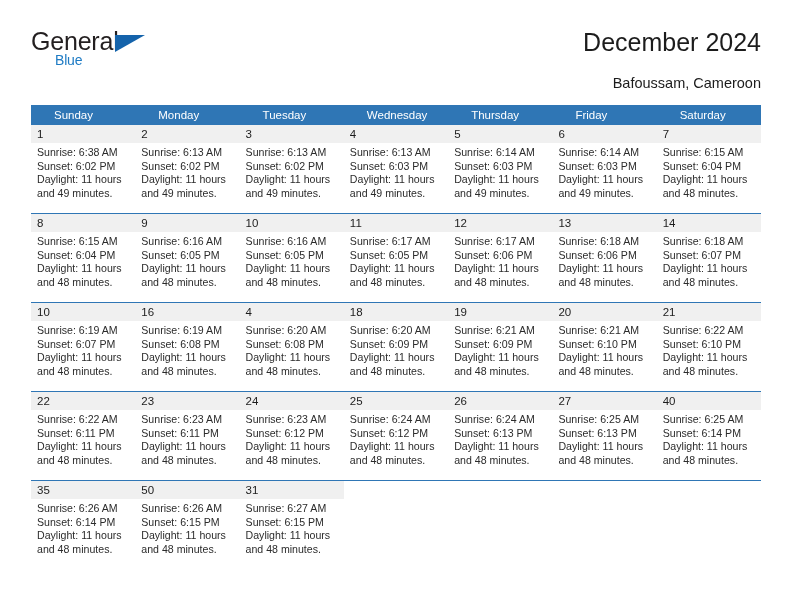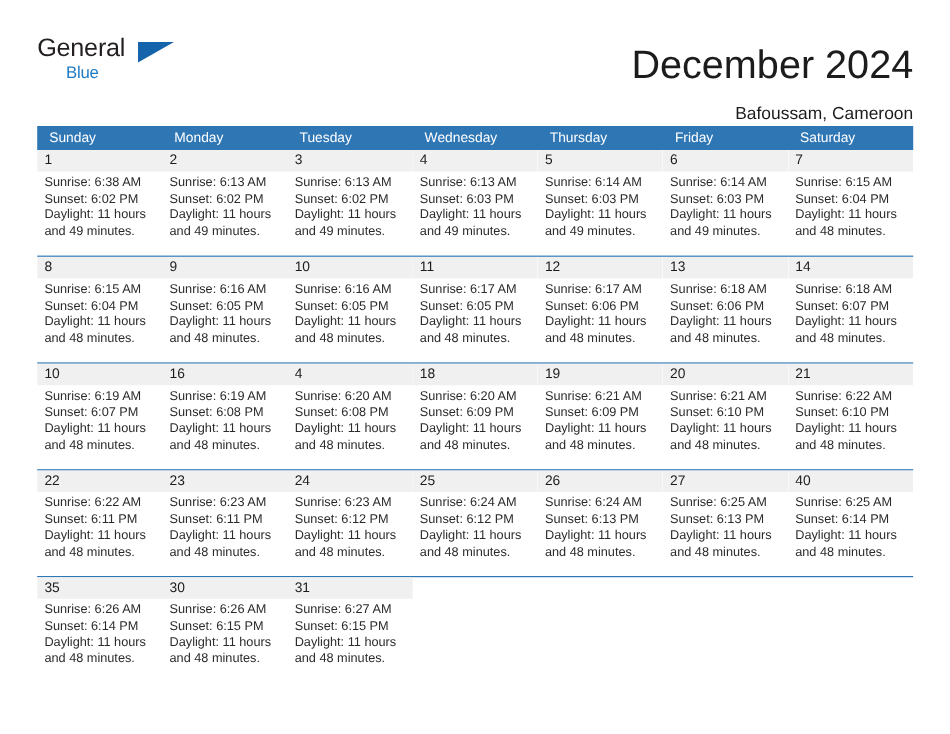--- a/index.html
+++ b/index.html
@@ -33,21 +33,21 @@
   }
 
   .brand {
     position: absolute;
     left: 0;
     top: 4px;
     width: 120px;
     height: 52px;
   }
   .brand-general {
-    font-size: 21px;
+    font-size: 25px;
     color: #231f20;
     letter-spacing: -0.2px;
     line-height: 22px;
     display: block;
     font-family: "Liberation Sans", sans-serif;
   }
   .brand-blue {
     font-size: 14px;
     color: #1e7bc4;
     letter-spacing: -0.2px;
@@ -67,26 +67,25 @@
     border-bottom: 17px solid transparent;
   }
 
   .title-block {
     position: absolute;
     right: 0;
     top: 0;
     text-align: right;
   }
   .cal-title {
-    font-size: 33px;
+    font-size: 25px;
     font-weight: normal;
     color: #1c1c1c;
     line-height: 32px;
     white-space: nowrap;
-    margin-top: 12px;
   }
   .cal-subtitle {
     font-size: 14.5px;
     font-weight: normal;
     color: #1c1c1c;
     line-height: 20px;
     margin-top: 15px;
     white-space: nowrap;
   }
 
@@ -101,21 +100,21 @@
   .weekday-row {
     display: flex;
     background: #2f76b5;
     height: 20px;
   }
   .weekday {
     flex: 1 1 0;
     color: #ffffff;
     font-size: 11.5px;
     line-height: 20px;
-    padding-left: 10px;
+    padding-left: 23px;
     box-sizing: border-box;
     white-space: nowrap;
     overflow: hidden;
   }
 
   .week {
     position: relative;
     border-top: 1.4px solid #2f76b5;
   }
   .week:first-of-type {
@@ -520,21 +519,21 @@
               </div>
               <div class="day-details">
                 <div class="detail-line">Sunrise: 6:26 AM</div>
                 <div class="detail-line">Sunset: 6:14 PM</div>
                 <div class="detail-line">Daylight: 11 hours</div>
                 <div class="detail-line">and 48 minutes.</div>
               </div>
             </div>
             <div class="day">
               <div class="day-number-band">
-                <span class="day-number">30</span>
+                <span class="day-number">50</span>
               </div>
               <div class="day-details">
                 <div class="detail-line">Sunrise: 6:26 AM</div>
                 <div class="detail-line">Sunset: 6:15 PM</div>
                 <div class="detail-line">Daylight: 11 hours</div>
                 <div class="detail-line">and 48 minutes.</div>
               </div>
             </div>
             <div class="day">
               <div class="day-number-band">

